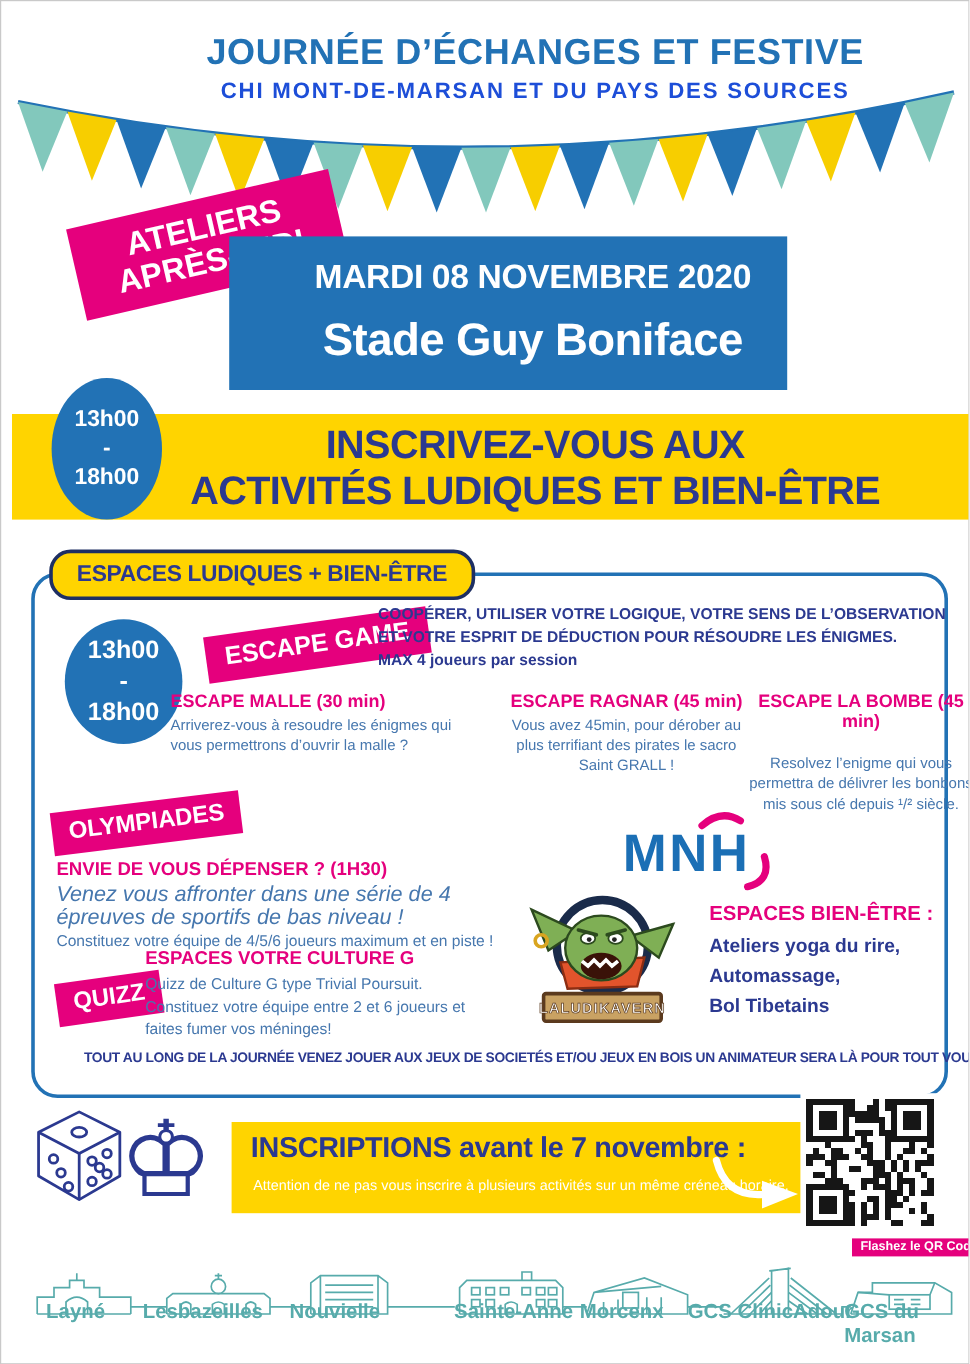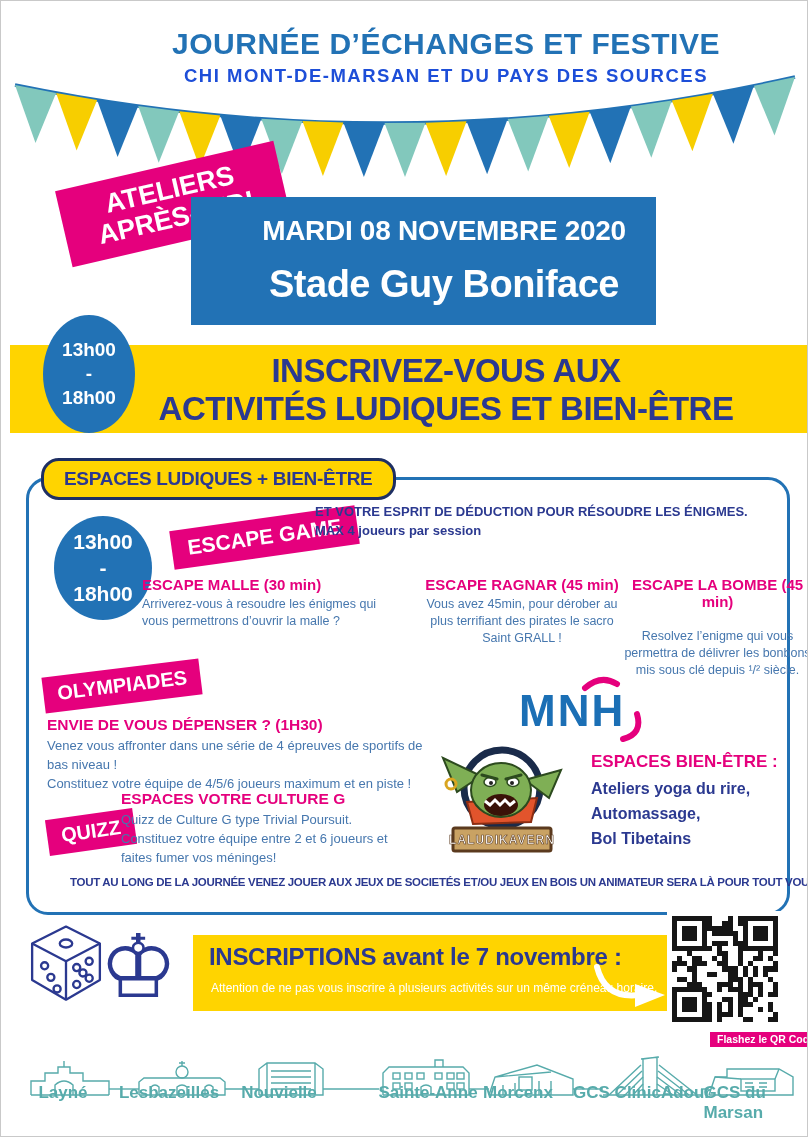--- a/index.html
+++ b/index.html
@@ -86,40 +86,41 @@
 
     <div class="abs circle" style="left:25px;top:36px;width:98px;height:104px;font-size:21px;line-height:26px;">
       <div>13h00</div>
       <div>-</div>
       <div>18h00</div>
     </div>
 
     <div class="abs pink-tag" style="left:142px;top:38px;padding:8px 16px;font-size:21px;transform:rotate(-8deg);">ESCAPE GAME</div>
 
     <div class="abs" style="left:286px;top:22px;">
+      <div class="b navytxt nowrap" style="font-size:13px;line-height:19px;">COOPÉRER, UTILISER VOTRE LOGIQUE, VOTRE SENS DE L’OBSERVATION</div>
       <div class="b navytxt nowrap" style="font-size:13px;line-height:19px;">ET VOTRE ESPRIT DE DÉDUCTION POUR RÉSOUDRE LES ÉNIGMES.</div>
       <div class="b navytxt nowrap" style="font-size:13px;line-height:19px;">MAX 4 joueurs par session</div>
     </div>
 
     <div class="abs" style="left:113px;top:96px;width:250px;">
       <div class="b pinktxt" style="font-size:15px;margin-bottom:3px;">ESCAPE MALLE (30 min)</div>
       <div class="bodytxt" style="font-size:12.5px;line-height:17px;">Arriverez-vous à resoudre les énigmes qui vous permettrons d’ouvrir la malle ?</div>
     </div>
     <div class="abs center" style="left:352px;top:96px;width:200px;">
       <div class="b pinktxt" style="font-size:15px;margin-bottom:3px;">ESCAPE RAGNAR (45 min)</div>
       <div class="bodytxt" style="font-size:12.5px;line-height:17px;">Vous avez 45min, pour dérober au plus terrifiant des pirates le sacro Saint GRALL !</div>
     </div>
     <div class="abs center" style="left:545px;top:96px;width:205px;">
       <div class="b pinktxt" style="font-size:15px;margin-bottom:18px;">ESCAPE LA BOMBE (45 min)</div>
       <div class="bodytxt" style="font-size:12.5px;line-height:17px;">Resolvez l’enigme qui vous permettra de délivrer les bonbons mis sous clé depuis ¹/² siècle.</div>
     </div>
 
     <div class="abs pink-tag" style="left:14px;top:188px;padding:7px 14px;font-size:20px;transform:rotate(-7deg);">OLYMPIADES</div>
     <div class="abs b pinktxt" style="left:18px;top:236px;font-size:15.5px;">ENVIE DE VOUS DÉPENSER ? (1H30)</div>
-    <div class="abs bodytxt" style="left:18px;top:256px;width:400px;font-size:13px;line-height:19px;">Venez vous affronter dans une série de 4 épreuves de sportifs de bas niveau !</div>
+    <div class="abs bodytxt" style="left:18px;top:256px;width:400px;font-size:18px;line-height:19px;font-style:italic;">Venez vous affronter dans une série de 4 épreuves de sportifs de bas niveau !</div>
     <div class="abs bodytxt" style="left:18px;top:294px;width:400px;font-size:13px;line-height:19px;">Constituez votre équipe de 4/5/6 joueurs maximum et en piste !</div>
 
     <svg class="abs" style="left:486px;top:196px;" width="150" height="66" viewBox="0 0 150 66">
       <text x="4" y="50" font-size="44" font-weight="bold" fill="#1B6FB5" letter-spacing="2">MNH</text>
       <path d="M 70 12 Q 86 -2 102 8" stroke="#E5007D" stroke-width="6" fill="none" stroke-linecap="round"></path>
       <path d="M 122 38 Q 128 58 108 63" stroke="#E5007D" stroke-width="6" fill="none" stroke-linecap="round"></path>
     </svg>
 
     <svg class="abs" style="left:408px;top:262px;" width="130" height="112" viewBox="0 0 130 112">
       <circle cx="65" cy="46" r="38" fill="none" stroke="#1A2B4A" stroke-width="7"></circle>

